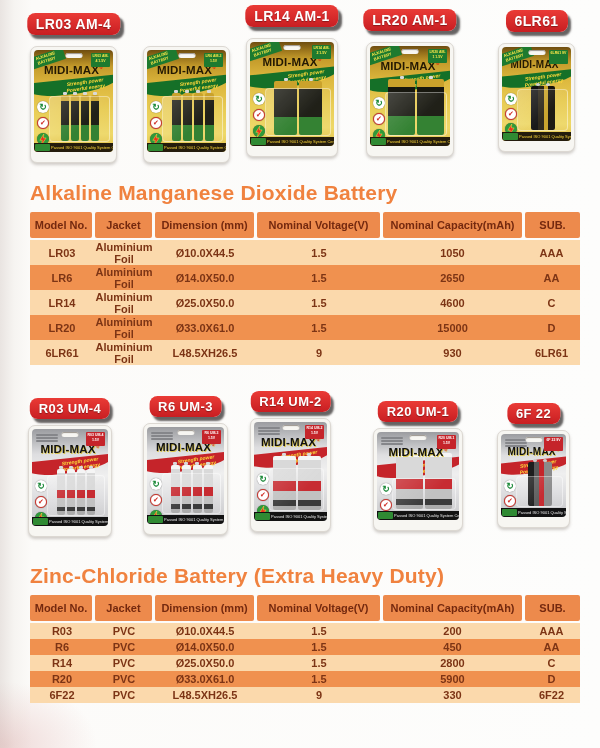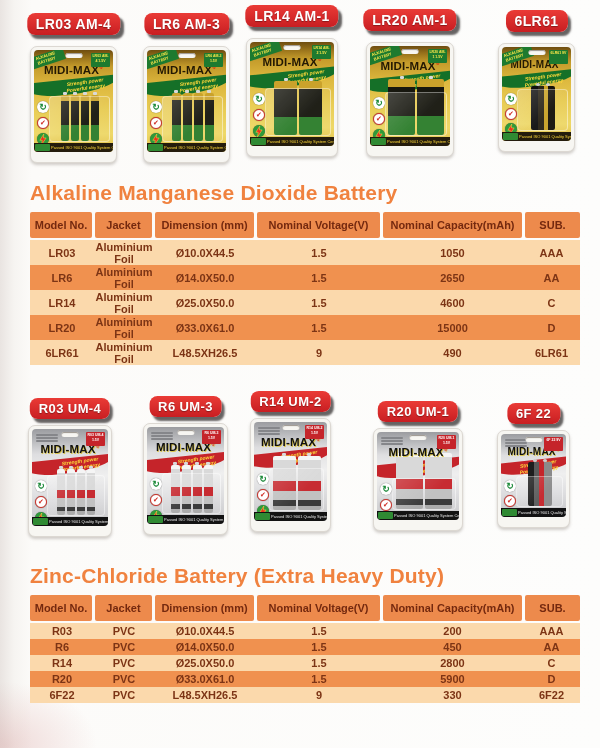--- a/index.html
+++ b/index.html
@@ -140,21 +140,20 @@
         <div class="bubble"></div>
         <div class="foot alkf">
             <span class="chip"></span>
             <span class="cert">Passed ISO 9001 Quality System Certification</span>
           </div>
       </div>
     </div>
   </div>
 
   <div class="pack row1" style="left:143px;top:46px;width:87px;height:117px">
-    <div class="tag">LR6 AM-3</div>
     <div class="card">
       <div class="inner alk">
         <div class="hang"></div>
         <div class="ribbon">
             <div>ALKALINE</div>
             <div>BATTERY</div>
           </div>
         <div class="corner alkc">LR6 AM-3 1.5V</div>
         <div class="brand"><span>MIDI-MAX</span><sup>®</sup></div>
         <div class="swoosh alks">
@@ -345,21 +344,21 @@
           <div class="td">Ø33.0X61.0</div>
           <div class="td">1.5</div>
           <div class="td">15000</div>
           <div class="td">D</div>
       </div>
       <div class="tr h25 lt">
         <div class="td">6LR61</div>
           <div class="td">Aluminium Foil</div>
           <div class="td">L48.5XH26.5</div>
           <div class="td">9</div>
-          <div class="td">490</div>
+          <div class="td">930</div>
           <div class="td">6LR61</div>
       </div>
     </div>
   </div>
 
   <div class="pack row2" style="left:28px;top:425px;width:84px;height:112px">
     <div class="tag">R03 UM-4</div>
     <div class="card zn">
       <div class="inner zn">
         <div class="hang"></div>

